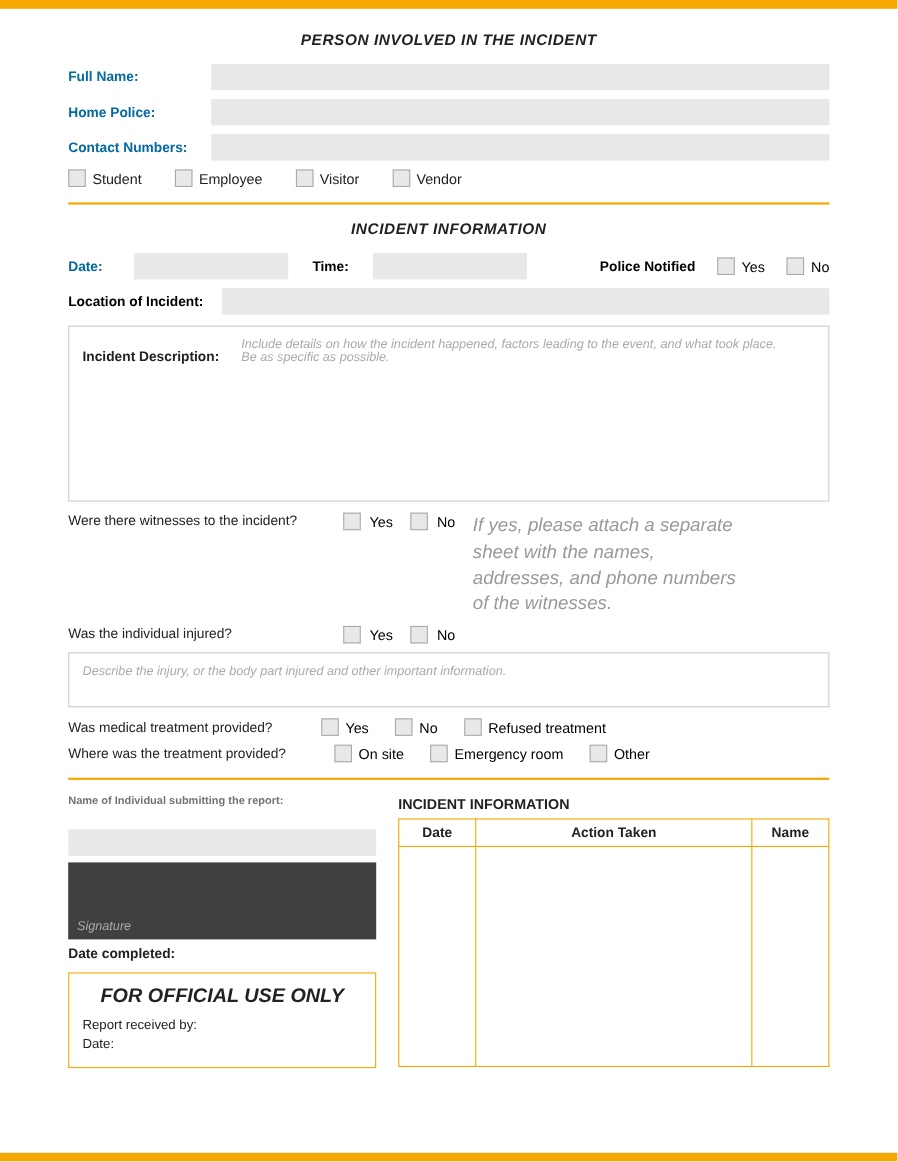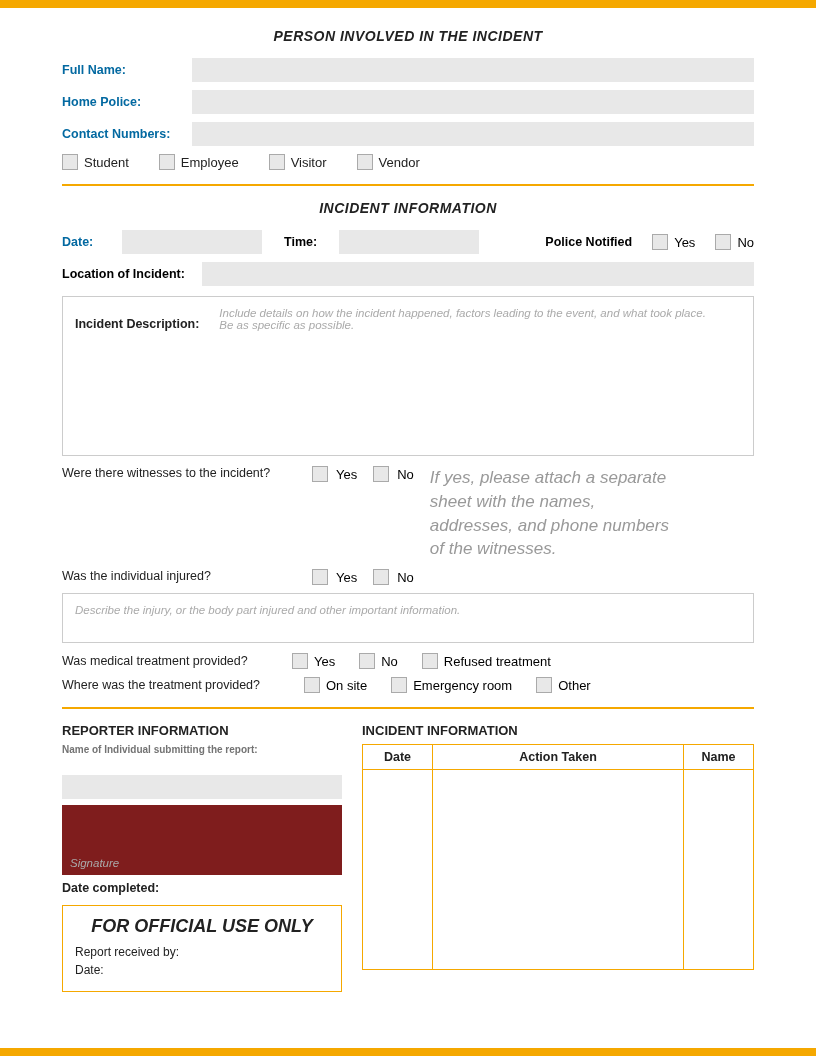--- a/index.html
+++ b/index.html
@@ -211,21 +211,21 @@
       margin-bottom: 20px;
     }
     .name-input-box {
       height: 24px;
       background: #e8e8e8;
       width: 100%;
       margin-bottom: 6px;
     }
     .signature-box {
       height: 70px;
-      background: #7f1d1d;
+      background: #404040;
       width: 100%;
       position: relative;
       margin-bottom: 6px;
       text-align: center;
     }
     .signature-label {
       font-size: 11.5px;
       color: #aaa;
       font-style: italic;
       position: absolute;
@@ -417,21 +417,20 @@
       <span class="checkbox-box"></span>
       <span>Other</span>
     </div>
   </div>
 
   <hr class="divider">
 
   <div class="bottom-sections">
 
     <div class="reporter-section">
-      <div class="section-sub-title">REPORTER INFORMATION</div>
       <div class="name-label">Name of Individual submitting the report:</div>
       <div class="name-input-box"></div>
       <div class="signature-box">
         <span class="signature-label">Signature</span>
       </div>
       <div class="date-completed-row">
         <span>Date completed:</span>
       </div>
       <div class="official-box">
         <div class="official-title">FOR OFFICIAL USE ONLY</div>

